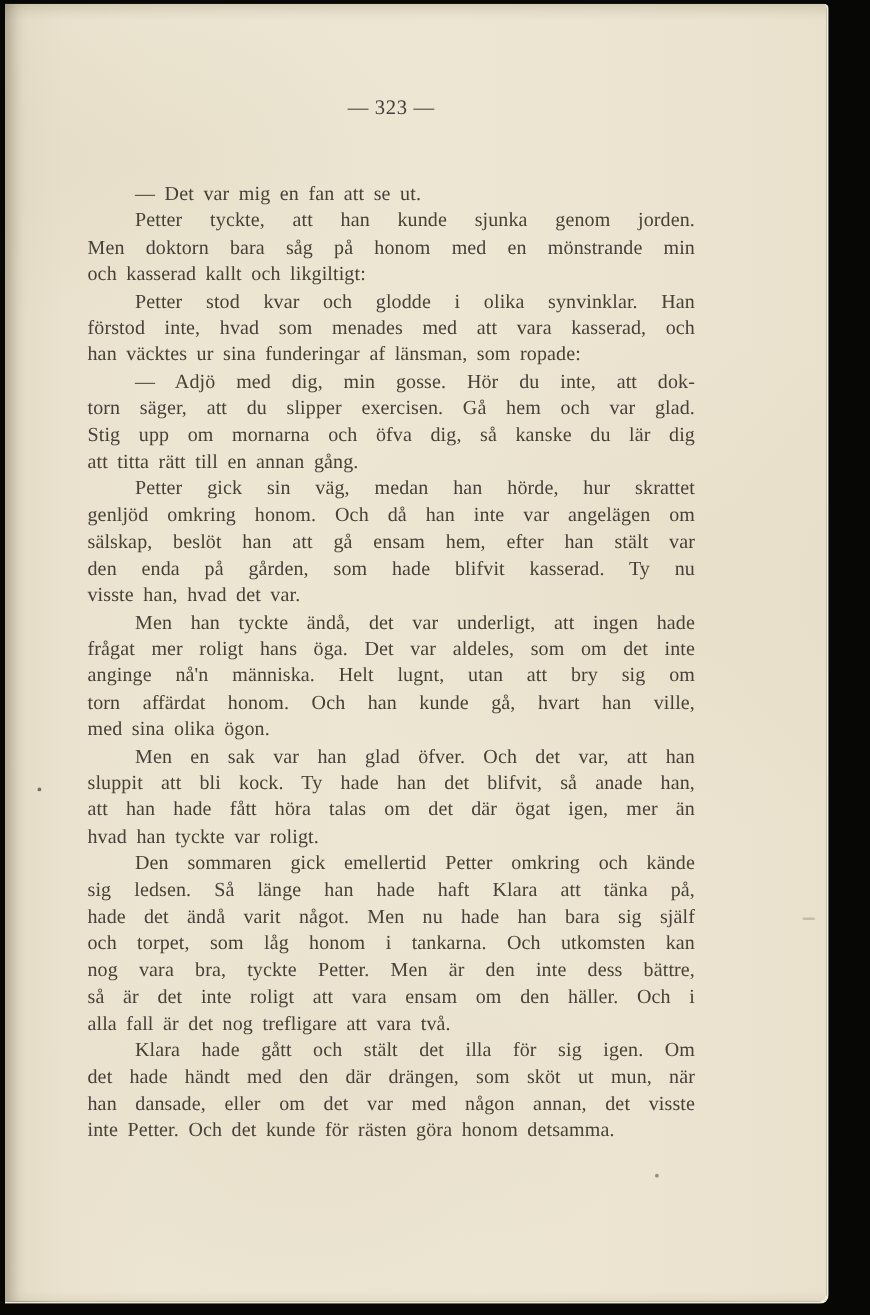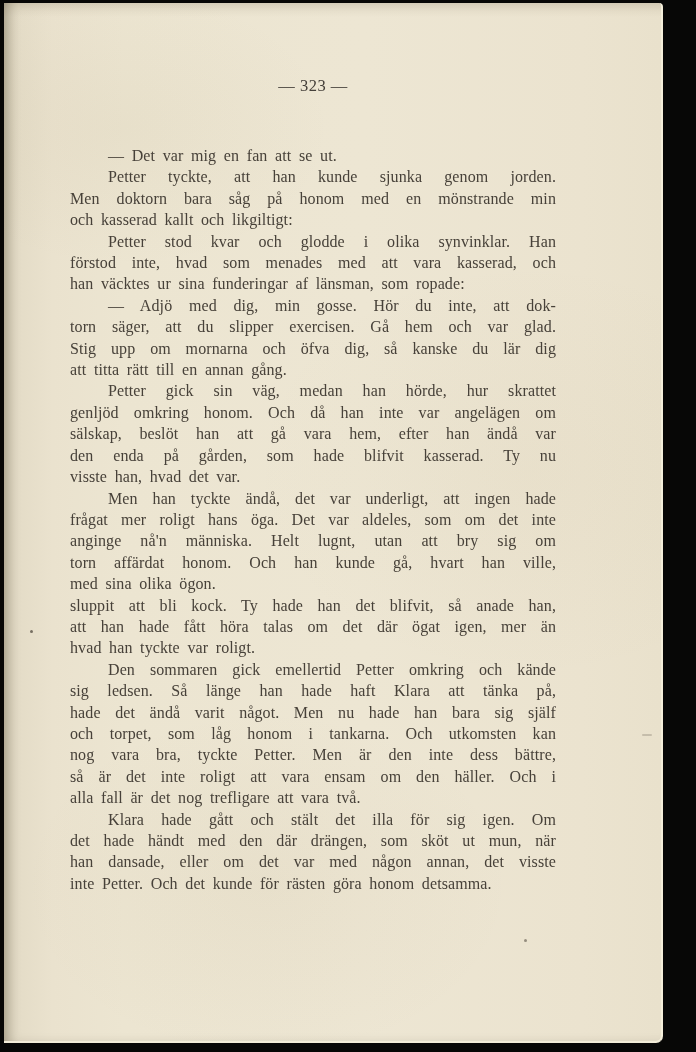--- a/index.html
+++ b/index.html
@@ -95,32 +95,33 @@
         </div>
         <div>
           <div class="line just first">— Adjö med dig, min gosse.  Hör du inte, att dok-</div>
           <div class="line just">torn säger, att du slipper exercisen.  Gå hem och var glad.</div>
           <div class="line just">Stig upp om mornarna och öfva dig, så kanske du lär dig</div>
           <div class="line">att titta rätt till en annan gång.</div>
         </div>
         <div>
           <div class="line just first">Petter gick sin väg, medan han hörde, hur skrattet</div>
           <div class="line just">genljöd omkring honom.  Och då han inte var angelägen om</div>
-          <div class="line just">sälskap, beslöt han att gå vara hem, efter han ändå var</div>
+          <div class="line just">sälskap, beslöt han att gå ensam hem, efter han stält var</div>
           <div class="line just">den enda på gården, som hade blifvit kasserad.  Ty nu</div>
           <div class="line">visste han, hvad det var.</div>
         </div>
         <div>
           <div class="line just first">Men han tyckte ändå, det var underligt, att ingen hade</div>
           <div class="line just">frågat mer roligt hans öga.  Det var aldeles, som om det inte</div>
           <div class="line just">anginge nå'n människa.  Helt lugnt, utan att bry sig om</div>
           <div class="line just">torn affärdat honom.  Och han kunde gå, hvart han ville,</div>
           <div class="line">med sina olika ögon.</div>
         </div>
         <div>
+          <div class="line just first">Men en sak var han glad öfver.  Och det var, att han</div>
           <div class="line just">sluppit att bli kock.  Ty hade han det blifvit, så anade han,</div>
           <div class="line just">att han hade fått höra talas om det där ögat igen, mer än</div>
           <div class="line">hvad han tyckte var roligt.</div>
         </div>
         <div>
           <div class="line just first">Den sommaren gick emellertid Petter omkring och kände</div>
           <div class="line just">sig ledsen.  Så länge han hade haft Klara att tänka på,</div>
           <div class="line just">hade det ändå varit något.  Men nu hade han bara sig själf</div>
           <div class="line just">och torpet, som låg honom i tankarna.  Och utkomsten kan</div>
           <div class="line just">nog vara bra, tyckte Petter.  Men är den inte dess bättre,</div>

